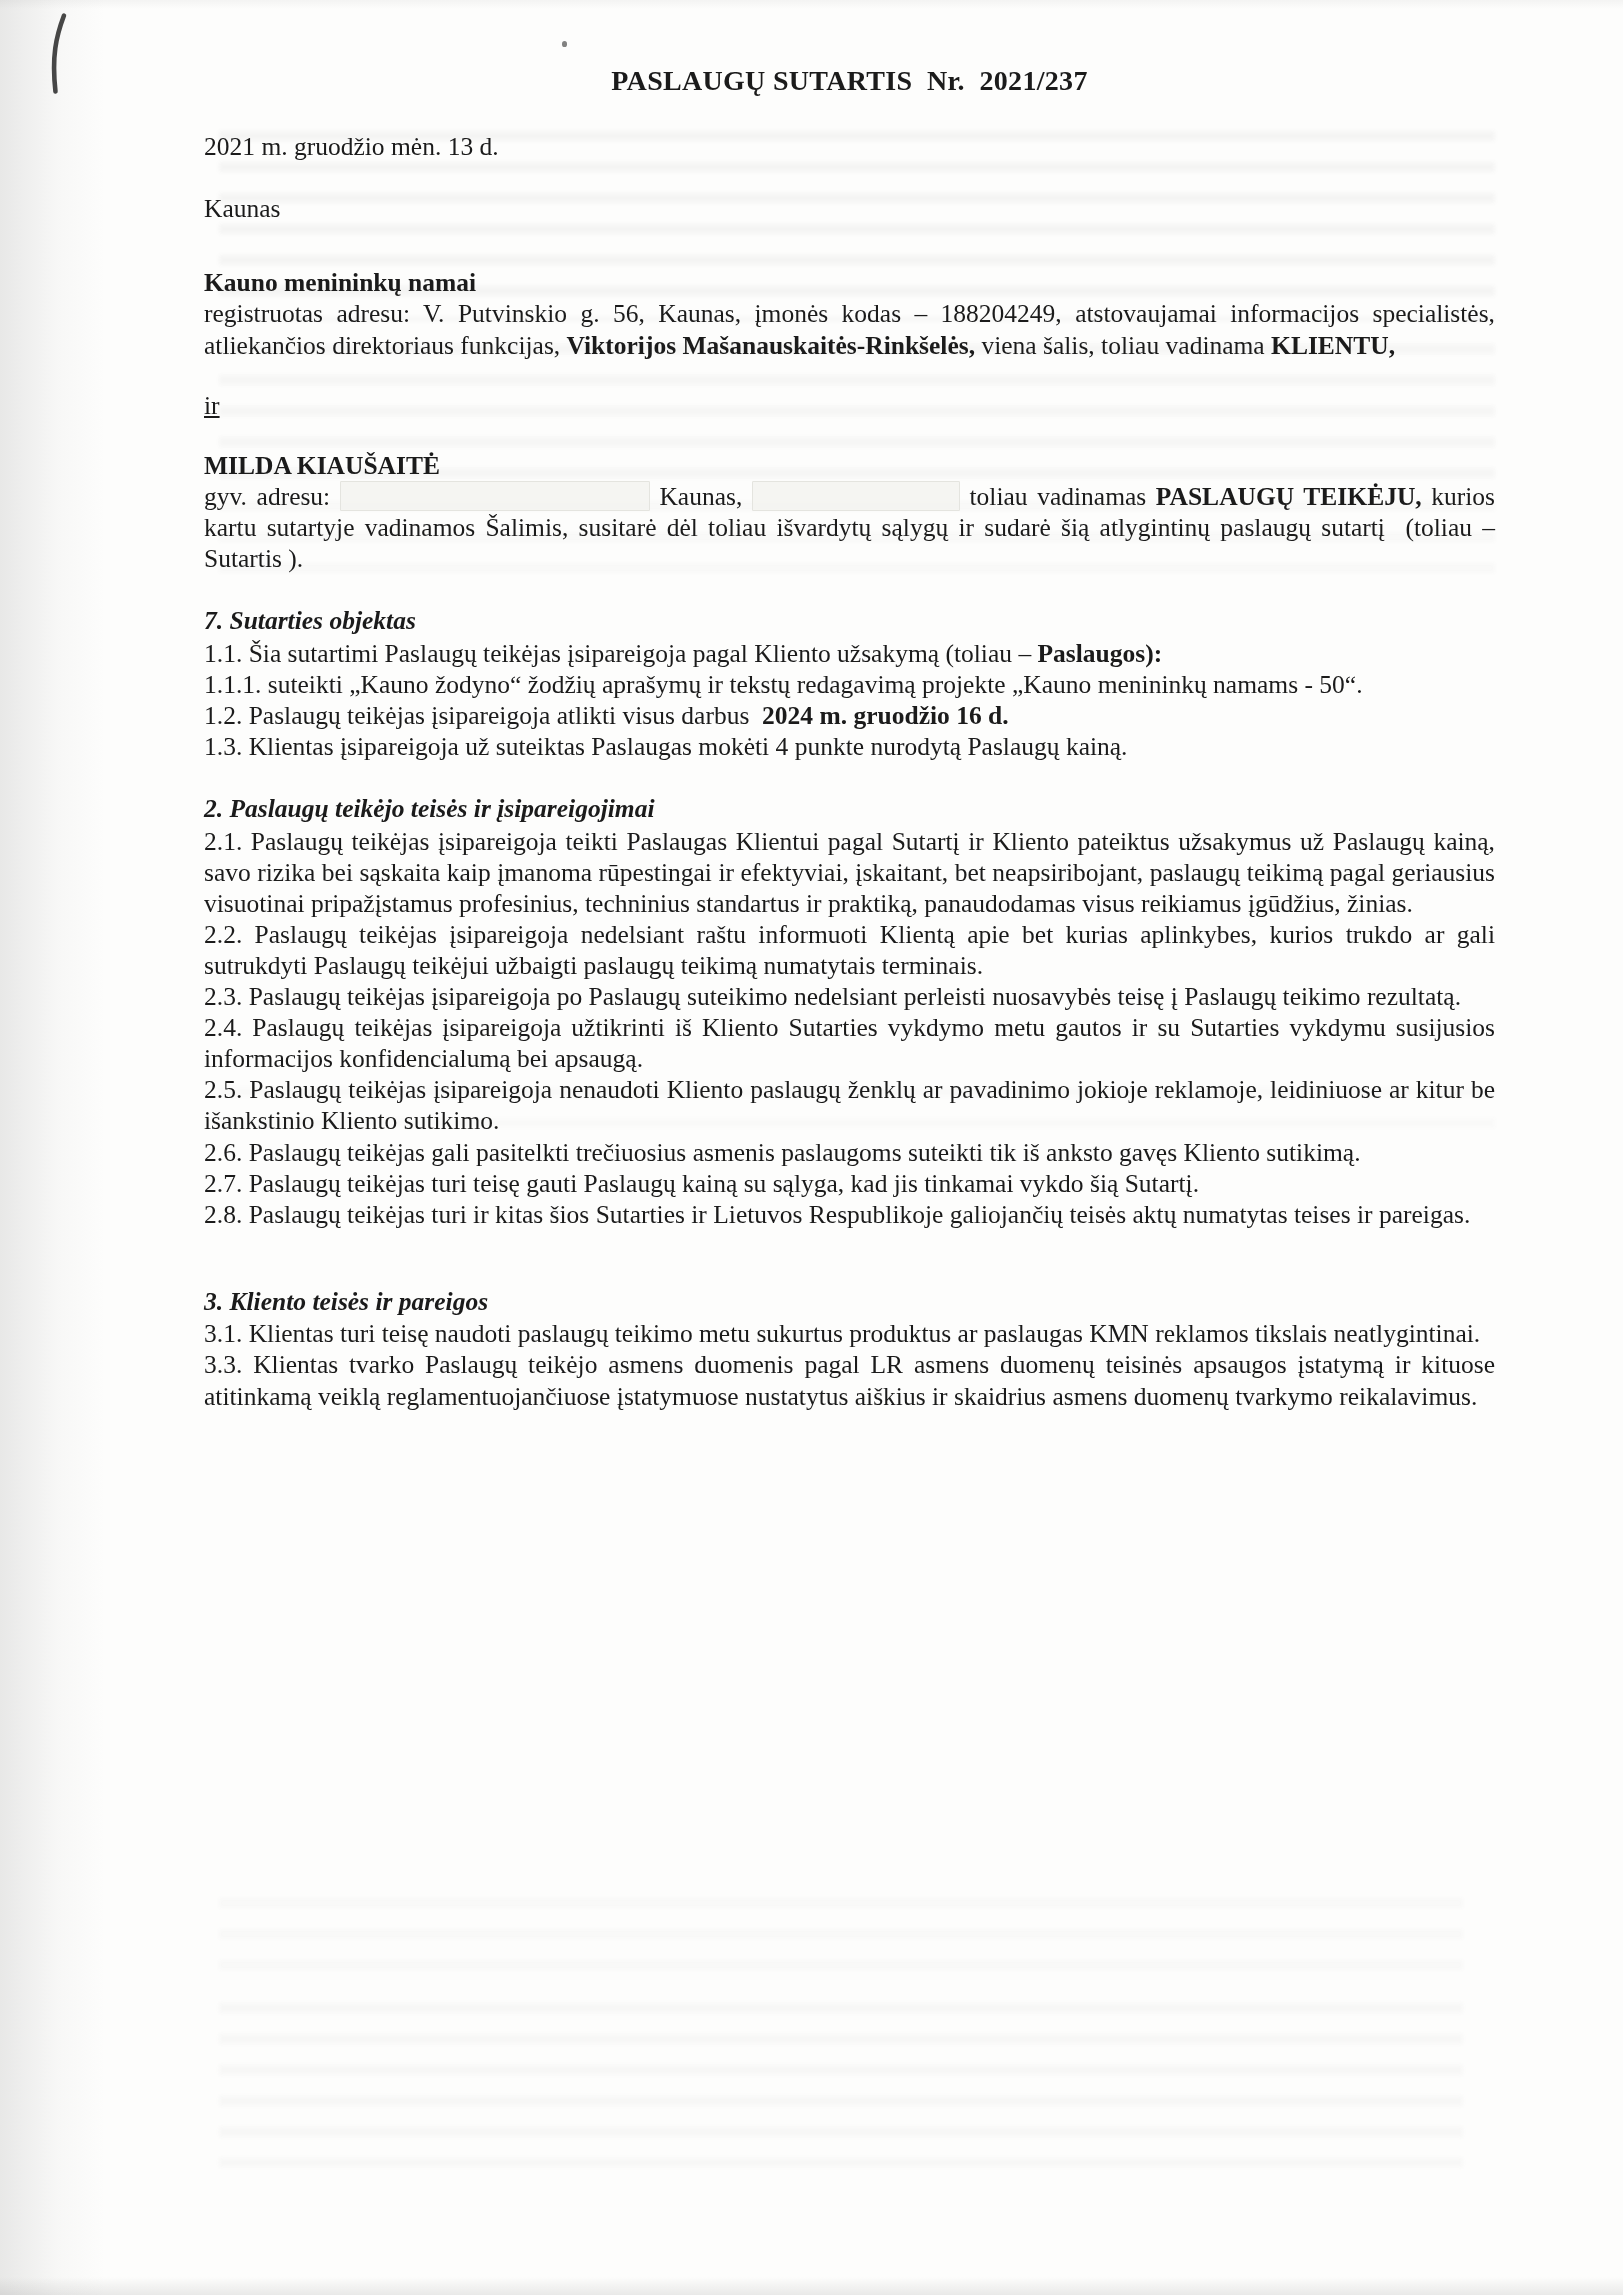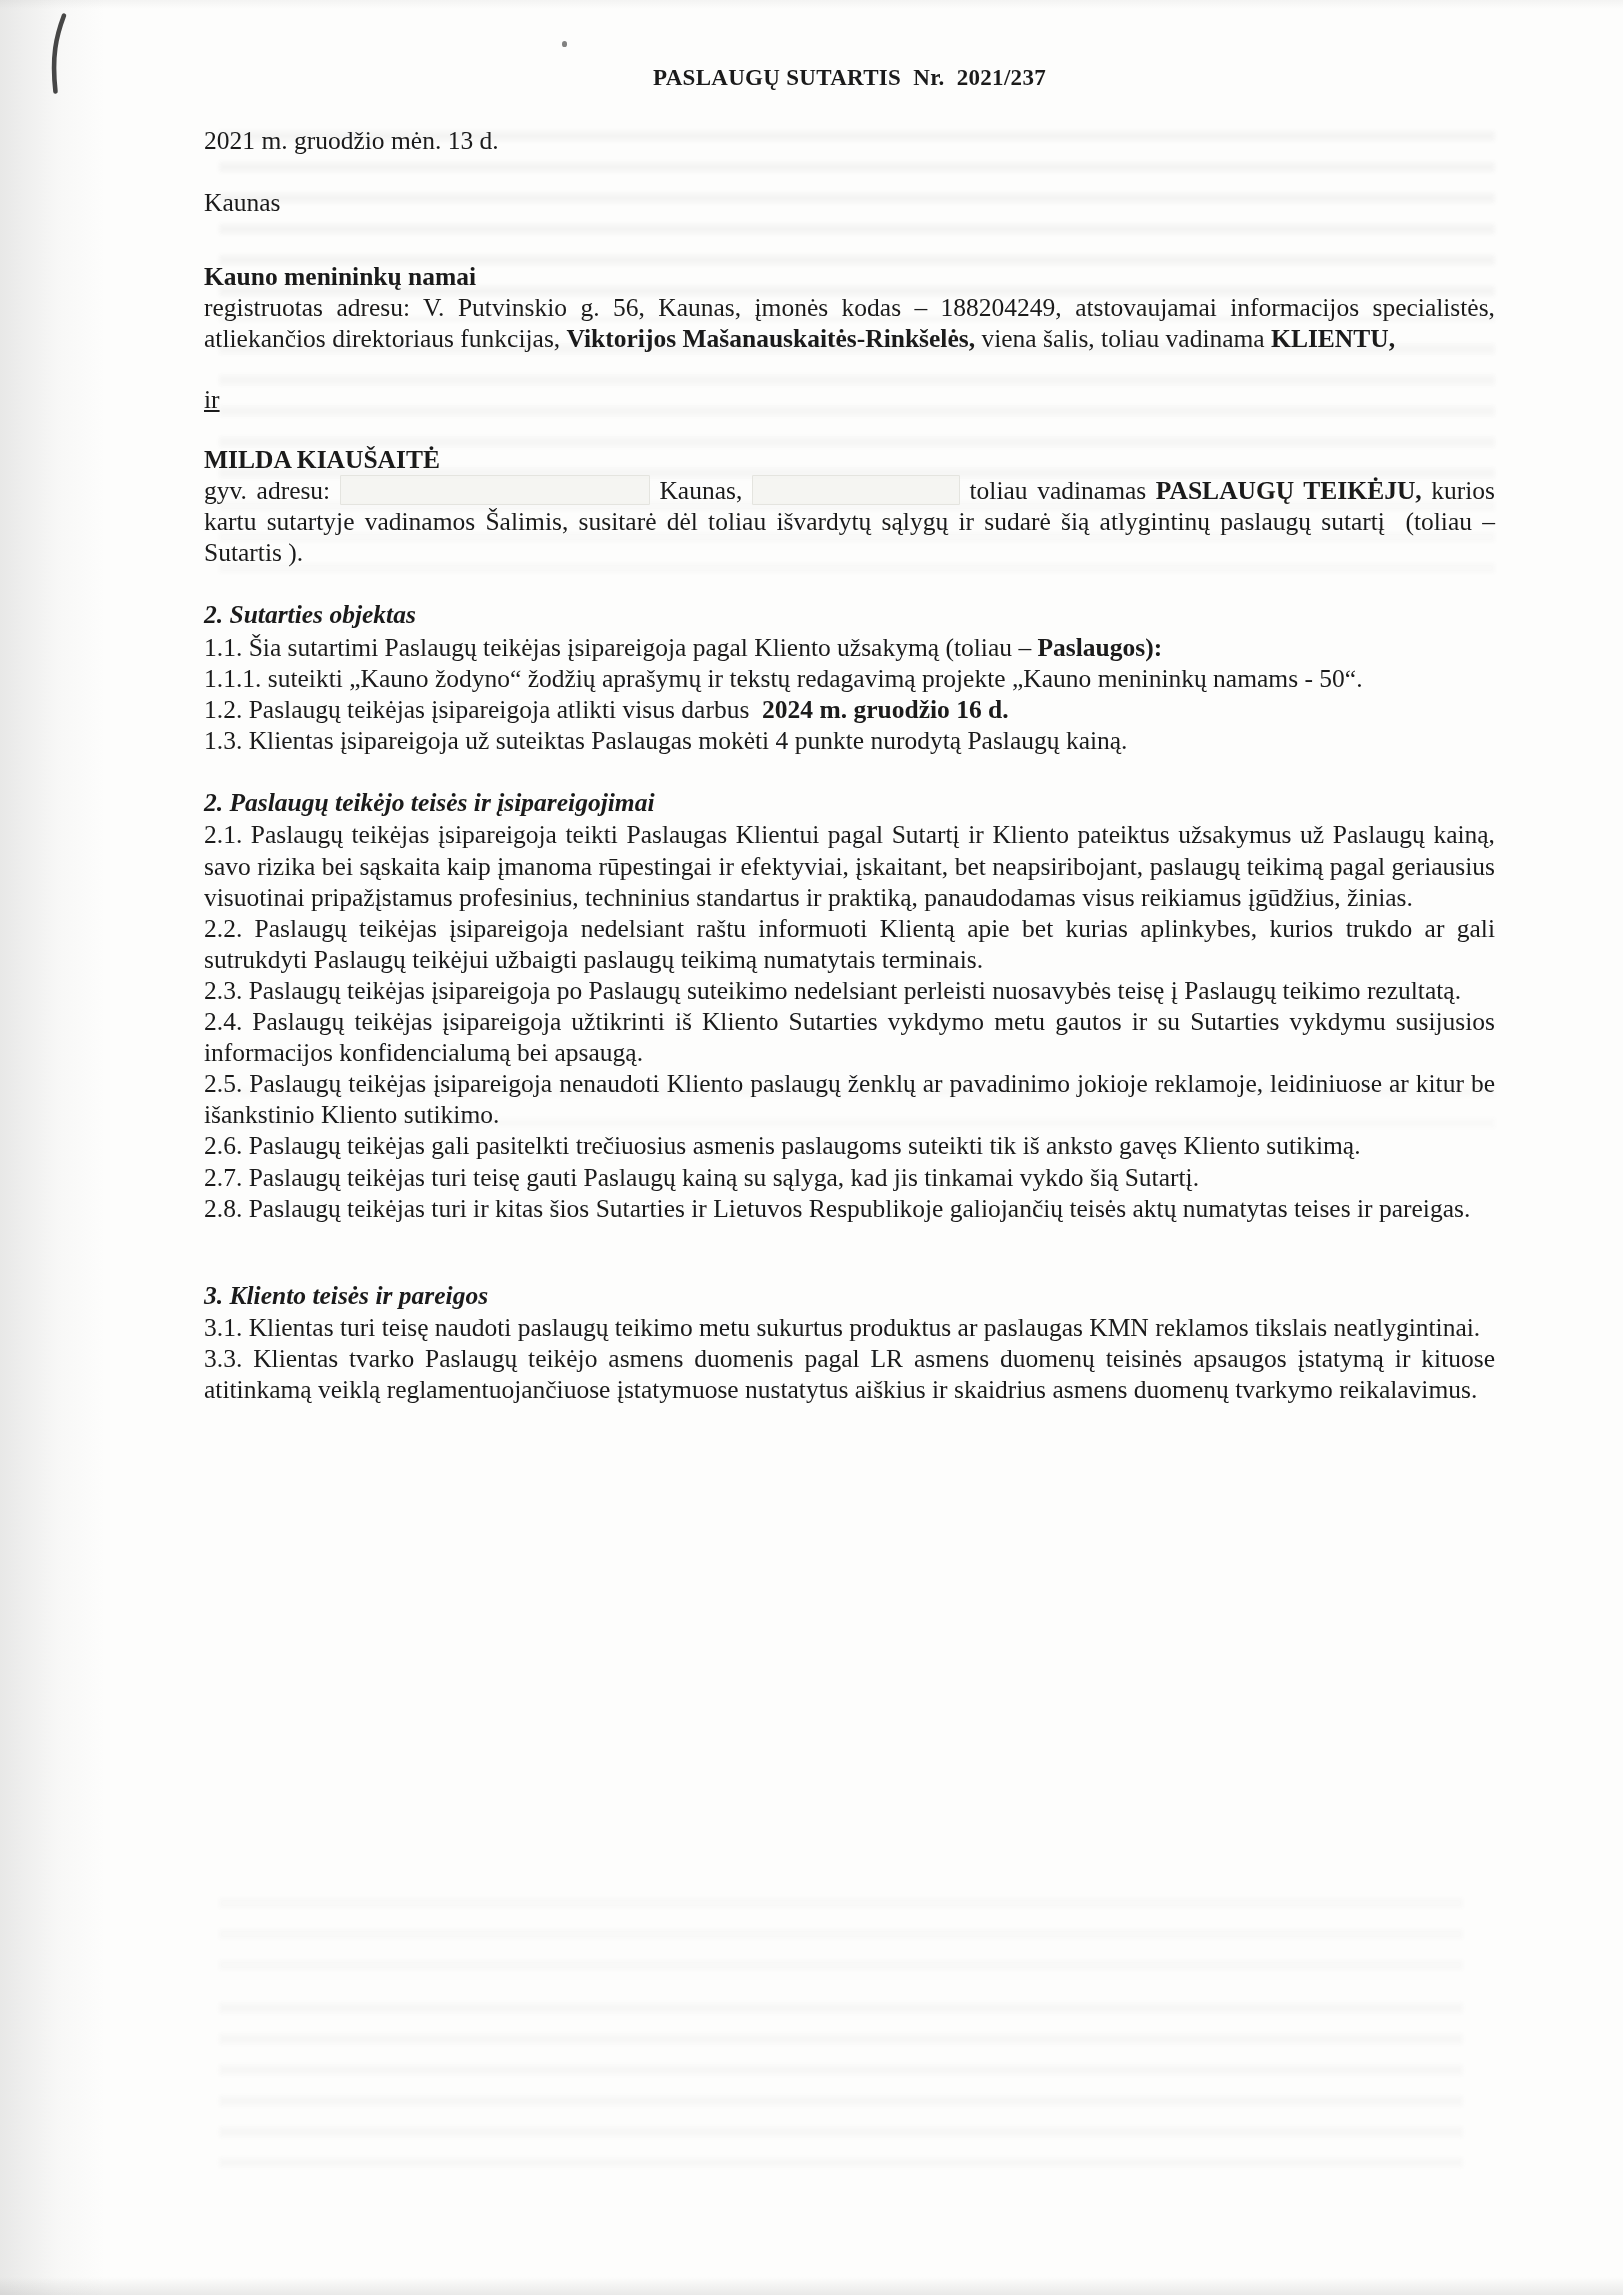--- a/index.html
+++ b/index.html
@@ -58,21 +58,21 @@
   .dot-artifact {
     position: absolute; left: 562px; top: 41px; width: 5.2px; height: 5.9px;
     background: #4d4d4d; border-radius: 50%; opacity: 0.7; z-index: 3;
   }
   
   .content {
     position: absolute; left: 204px; right: 128px; top: 64px;
     font-size: 25.5px; line-height: 1.22; z-index: 2;
   }
   h1.doc-title {
-    font-size: 23px; font-weight: 700; text-align: center;
+    font-size: 28px; font-weight: 700; text-align: center;
     margin: 0 0 33px 0; letter-spacing: 0.3px;
   }
   p { margin: 0; text-align: justify; }
   p.center { }
   .date-line { margin-bottom: 31px; }
   .city-line { margin-bottom: 43px; }
   .party-name { font-weight: 700; }
   .client-details { margin-bottom: 29px; }
   .conjunction { margin-bottom: 29px; text-decoration: underline; }
   .provider-details { margin-bottom: 1.3px; }
@@ -118,21 +118,21 @@
     <p class="center city-line">Kaunas</p>
 
     <p class="party-name">Kauno menininkų namai</p>
     <p class="client-details"><span>registruotas adresu: V. Putvinskio g. 56, Kaunas, įmonės kodas – 188204249, atstovaujamai informacijos specialistės, atliekančios direktoriaus funkcijas, </span><span class="b">Viktorijos Mašanauskaitės-Rinkšelės,</span><span> viena šalis, toliau vadinama </span><span class="b">KLIENTU,</span></p>
 
     <p class="conjunction">ir</p>
 
     <p class="party-name">MILDA KIAUŠAITĖ</p>
     <p class="provider-details"><span>gyv. adresu:</span> <span class="blank w1"></span> <span>Kaunas,</span> <span class="blank w2"></span><span> toliau vadinamas </span><span class="b">PASLAUGŲ TEIKĖJU,</span><span> kurios kartu sutartyje vadinamos Šalimis, susitarė dėl toliau išvardytų sąlygų ir sudarė šią atlygintinų paslaugų sutartį&nbsp; (toliau – Sutartis ).</span></p>
 
-    <h2 class="section-heading">2. Sutarties objektas</h2>
+    <h2 class="section-heading">7. Sutarties objektas</h2>
     <p class="clause"><span>1.1. Šia sutartimi Paslaugų teikėjas įsipareigoja pagal Kliento užsakymą (toliau – </span><span class="b">Paslaugos):</span></p>
     <p class="clause"><span>1.1.1. suteikti „Kauno žodyno“ žodžių aprašymų ir tekstų redagavimą projekte „Kauno menininkų namams - 50“.</span></p>
     <p class="clause"><span>1.2. Paslaugų teikėjas įsipareigoja atlikti visus darbus&nbsp; </span><span class="b">2024 m. gruodžio 16 d.</span></p>
     <p class="clause"><span>1.3. Klientas įsipareigoja už suteiktas Paslaugas mokėti 4 punkte nurodytą Paslaugų kainą.</span></p>
 
     <h2 class="section-heading">2. Paslaugų teikėjo teisės ir įsipareigojimai</h2>
     <p class="clause"><span>2.1. Paslaugų teikėjas įsipareigoja teikti Paslaugas Klientui pagal Sutartį ir Kliento pateiktus užsakymus už Paslaugų kainą, savo rizika bei sąskaita kaip įmanoma rūpestingai ir efektyviai, įskaitant, bet neapsiribojant, paslaugų teikimą pagal geriausius visuotinai pripažįstamus profesinius, techninius standartus ir praktiką, panaudodamas visus reikiamus įgūdžius, žinias.</span></p>
     <p class="clause"><span>2.2. Paslaugų teikėjas įsipareigoja nedelsiant raštu informuoti Klientą apie bet kurias aplinkybes, kurios trukdo ar gali sutrukdyti Paslaugų teikėjui užbaigti paslaugų teikimą numatytais terminais.</span></p>
     <p class="clause"><span>2.3. Paslaugų teikėjas įsipareigoja po Paslaugų suteikimo nedelsiant perleisti nuosavybės teisę į Paslaugų teikimo rezultatą.</span></p>
     <p class="clause"><span>2.4. Paslaugų teikėjas įsipareigoja užtikrinti iš Kliento Sutarties vykdymo metu gautos ir su Sutarties vykdymu susijusios informacijos konfidencialumą bei apsaugą.</span></p>

